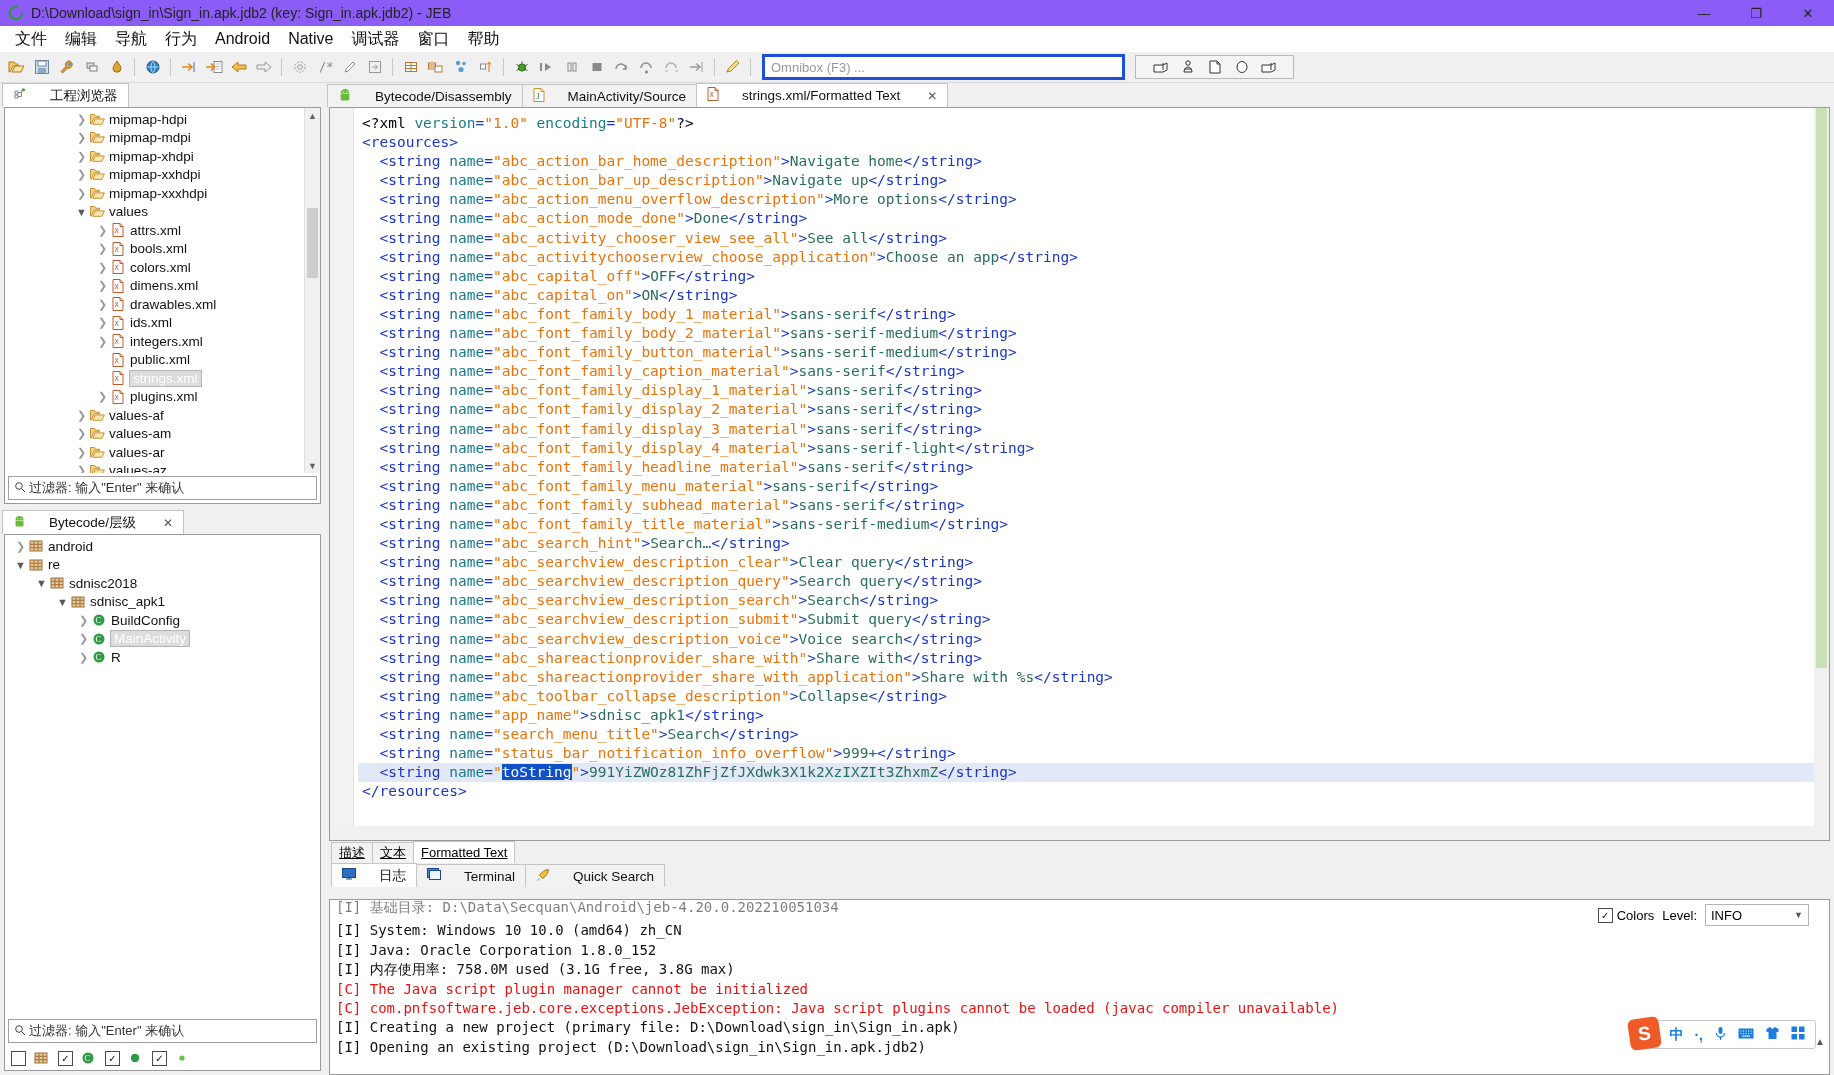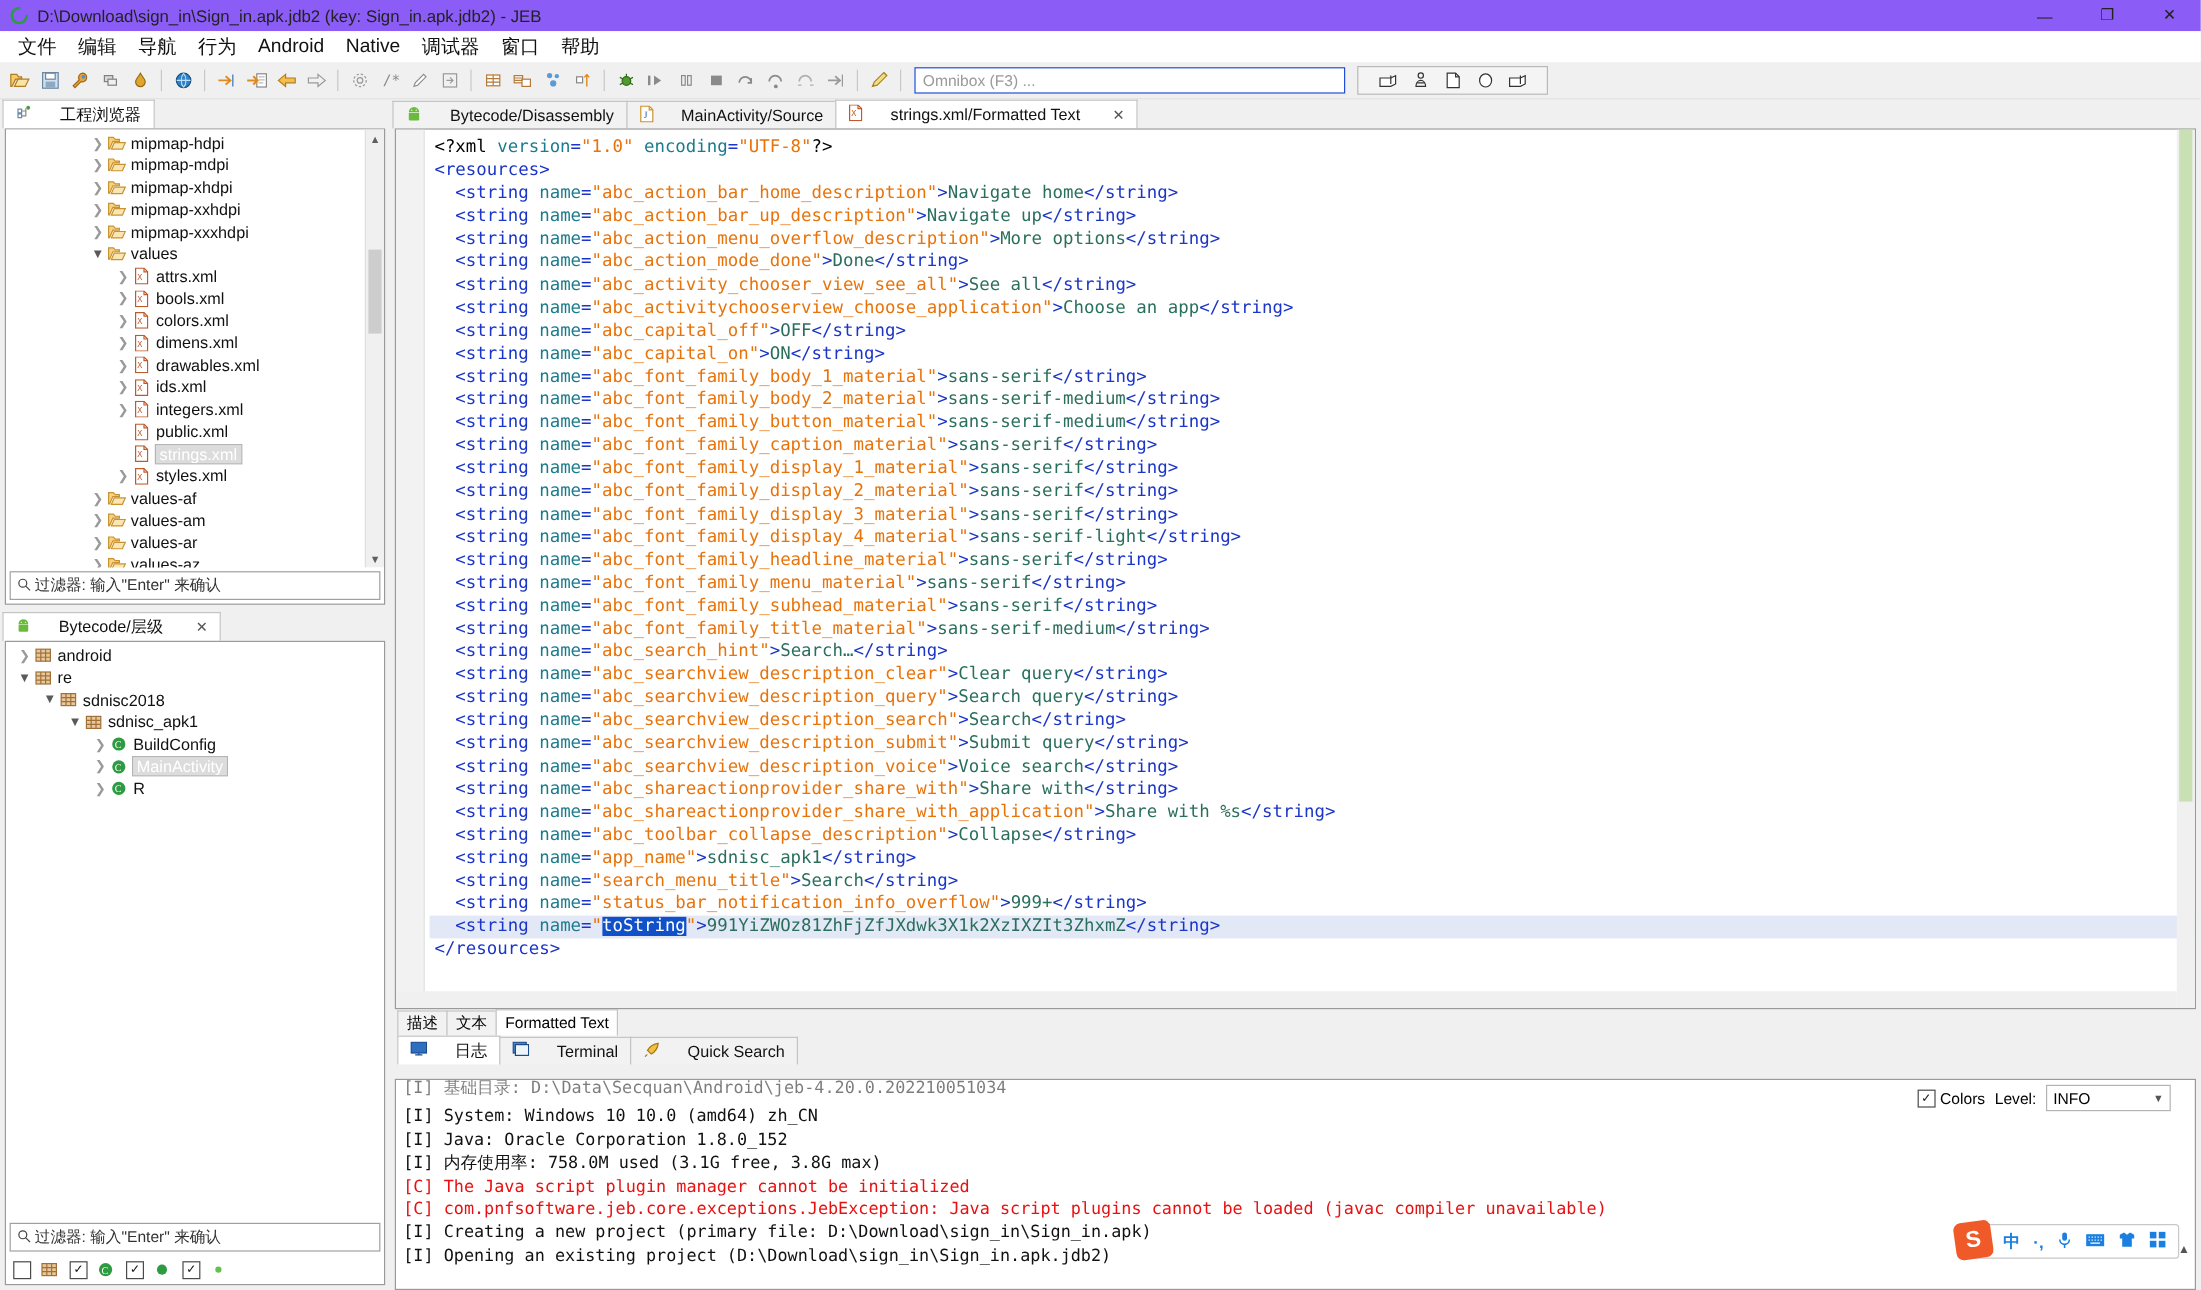--- a/index.html
+++ b/index.html
@@ -19,21 +19,21 @@
   .winbtn{width:52px;height:26px;display:flex;align-items:center;justify-content:center;font-size:13px;color:#222;}
 
   
   .menubar{height:26px;background:#ffffff;display:flex;align-items:center;padding-left:6px;flex:0 0 auto;}
   .menu-item{padding:3px 9px;font-size:16px;color:#111;white-space:nowrap;}
 
   
   .toolbar{height:30px;background:#f0f0f0;display:flex;align-items:center;padding:0 4px;flex:0 0 auto;border-bottom:1px solid #dcdcdc;}
   .tb-btn{width:25px;height:24px;display:flex;align-items:center;justify-content:center;}
   .tb-sep{width:1px;height:18px;background:#c8c8c8;margin:0 5px;}
-  .omnibox{flex:0 0 auto;width:345px;height:20px;background:#fff;border:1px solid #1d4ed8;margin-left:6px;
+  .omnibox{flex:0 0 auto;width:345px;height:20px;background:#fff;border:3px solid #1d4ed8;margin-left:6px;
            display:flex;align-items:center;padding:0 6px;font-size:13px;color:#9a9a9a;}
   .tb-right{margin-left:10px;height:22px;border:1px solid #b9b9b9;background:#f4f4f4;display:flex;align-items:center;padding:0 12px;gap:2px;}
 
   
   .bodyrow{flex:1 1 auto;display:flex;min-height:0;}
   .leftcol{width:325px;flex:0 0 auto;display:flex;flex-direction:column;background:#f0f0f0;}
   .rightcol{flex:1 1 auto;display:flex;flex-direction:column;min-width:0;background:#f0f0f0;}
 
   
   .tabstrip{display:flex;align-items:flex-end;height:24px;background:#f0f0f0;padding-left:2px;}
@@ -74,21 +74,21 @@
   .tg{color:#1a35c8;}
   .at{color:#1a7b8c;}
   .vl{color:#e8730a;}
   .tx{color:#2a6f5c;}
   .pi{color:#000000;}
   .sel{background:#1050c8;color:#fff;}
   .ed-vsb{position:absolute;right:0;top:0;bottom:0;width:15px;background:#f0f0f0;}
   .ed-vsb .thumb{position:absolute;left:2px;right:2px;background:#c8e0b4;}
   .ed-hsb{position:absolute;left:0;right:15px;bottom:0;height:14px;background:#f0f0f0;}
 
-  .subtabs{display:flex;align-items:flex-end;height:22px;padding-left:2px;}
+  .subtabs{display:flex;align-items:flex-end;height:22px;padding-left:2px;text-decoration:underline;}
   .subtab{height:20px;display:flex;align-items:center;padding:0 7px;font-size:13px;border:1px solid #c4c4c4;
           border-bottom:none;background:#f2f2f2;margin-right:-1px;white-space:nowrap;}
   .subtab.active{background:#fff;height:21px;}
 
   
   .console{flex:0 0 auto;height:210px;display:flex;flex-direction:column;margin:2px 4px 0 4px;}
   .conhead{display:flex;align-items:flex-end;height:22px;padding-left:2px;}
   .conbody{flex:1 1 auto;border:1px solid #9a9a9a;background:#fff;display:flex;min-height:0;position:relative;overflow:hidden;margin-top:12px;}
   .logtext{flex:1 1 auto;font-family:"DejaVu Sans Mono","Liberation Mono",monospace;font-size:14px;line-height:19.4px;
            padding:2px 0 0 6px;white-space:pre;overflow:hidden;}
@@ -530,21 +530,21 @@
             </div>
             <div class="trow" style="padding-left:90px">
               <span class="arrow">❯</span>
               <span class="ico">
                 <svg width="12" height="14" viewBox="0 0 12 14">
                   <path d="M1 0.5h7l3 3v10H1z" fill="#fff" stroke="#c05a2a"></path>
                   <path d="M8 0.5v3h3" fill="none" stroke="#c05a2a"></path>
                   <text x="2.4" y="10" font-size="7" font-family="monospace" fill="#c05a2a">X</text>
                 </svg>
               </span>
-              <span class="tlabel">styles.xml</span>
+              <span class="tlabel">plugins.xml</span>
             </div>
             <div class="trow" style="padding-left:69px">
               <span class="arrow">❯</span>
               <span class="ico">
                 <svg width="15" height="13" viewBox="0 0 15 13">
                   <path d="M0.5 11V1.5h4L6 3.2h3.5v1.6H4L1.3 11z" fill="#f6d384" stroke="#c9932f"></path>
                   <path d="M2.8 11.3l2.4-5.4h9.2l-2.4 5.4z" fill="#fae6b4" stroke="#c9932f"></path>
                 </svg>
               </span>
               <span class="tlabel">values-af</span>

